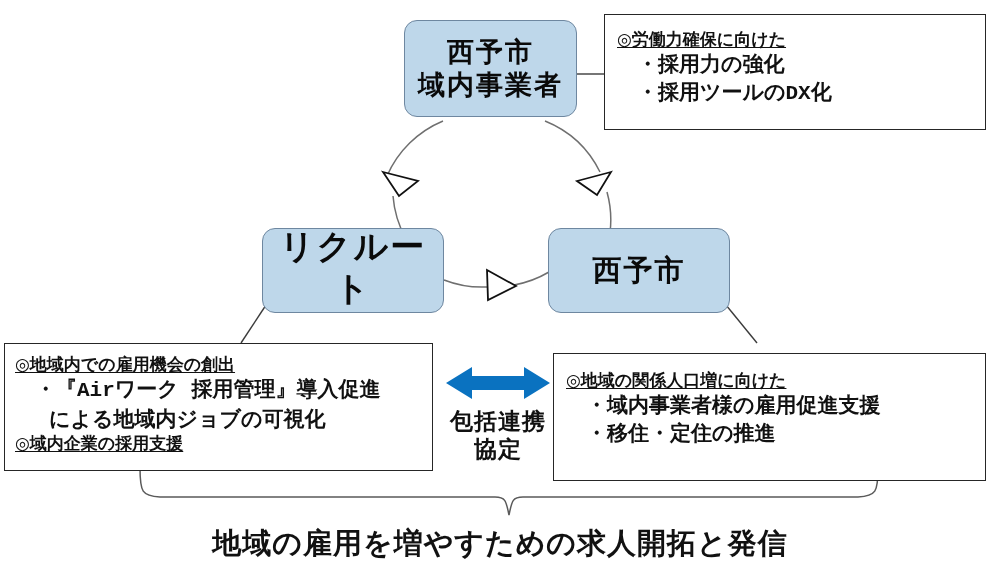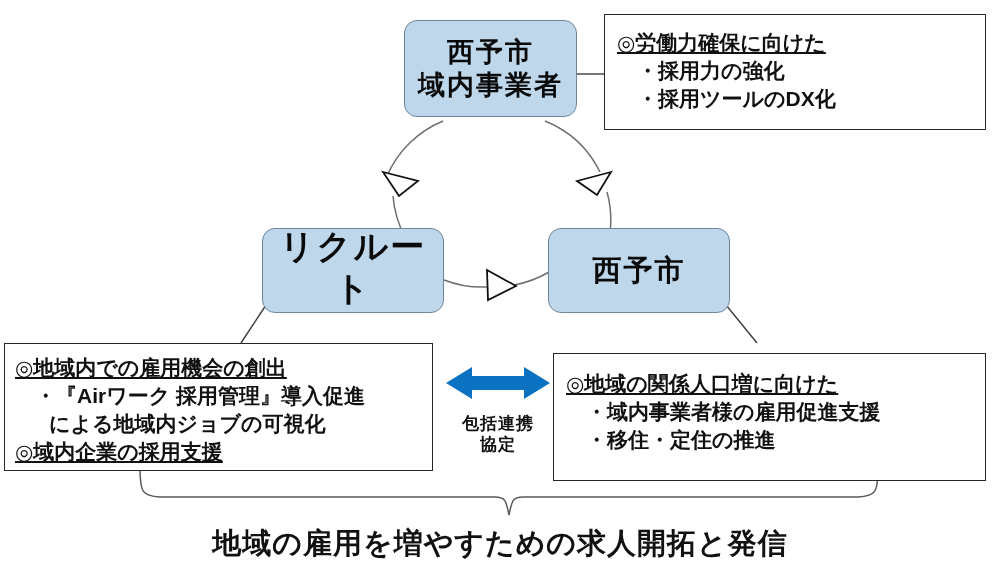--- a/index.html
+++ b/index.html
@@ -39,29 +39,29 @@
   }
   #box-tr{left:604px;top:14px;width:382px;height:116px;}
   #box-bl{left:4px;top:343px;width:429px;height:128px;}
   #box-br{left:553px;top:353px;width:433px;height:128px;}
 
   .detailbox .inner{padding:11px 0 0 12px;}
   #box-tr .inner{padding-top:14px;}
   #box-bl .inner{padding-top:10px;padding-left:10px;}
   #box-br .inner{padding-top:16px;padding-left:12px;}
 
-  .hdr{font-size:21px;line-height:1.34;text-decoration:underline;text-underline-offset:2px;display:block;white-space:nowrap;}
+  .hdr{font-size:17px;line-height:1.34;text-decoration:underline;text-underline-offset:2px;display:block;white-space:nowrap;}
   .itm{font-size:21px;line-height:1.34;display:block;white-space:nowrap;}
-  .ind1{padding-left:20px;}
+  .ind1{padding-left:20px;font-family:Liberation Mono, monospace;}
   .ind2{padding-left:34px;}
 
   
   #pact{position:absolute;left:444px;top:366px;width:108px;height:108px;
         display:flex;flex-direction:column;align-items:center;}
-  #pact-label{margin-top:14px;text-align:center;font-weight:bold;font-size:17px;
+  #pact-label{margin-top:7px;text-align:center;font-weight:bold;font-size:23px;
               line-height:1.22;letter-spacing:1px;color:#111;white-space:nowrap;}
 
   
   #caption{
     position:absolute;left:0;top:524px;width:1000px;text-align:center;
     font-weight:bold;font-size:29px;letter-spacing:1px;color:#111111;
   }
 
   svg{overflow:visible;}
   .lnk{stroke:#3b3b3b;stroke-width:1.4;fill:none;}

